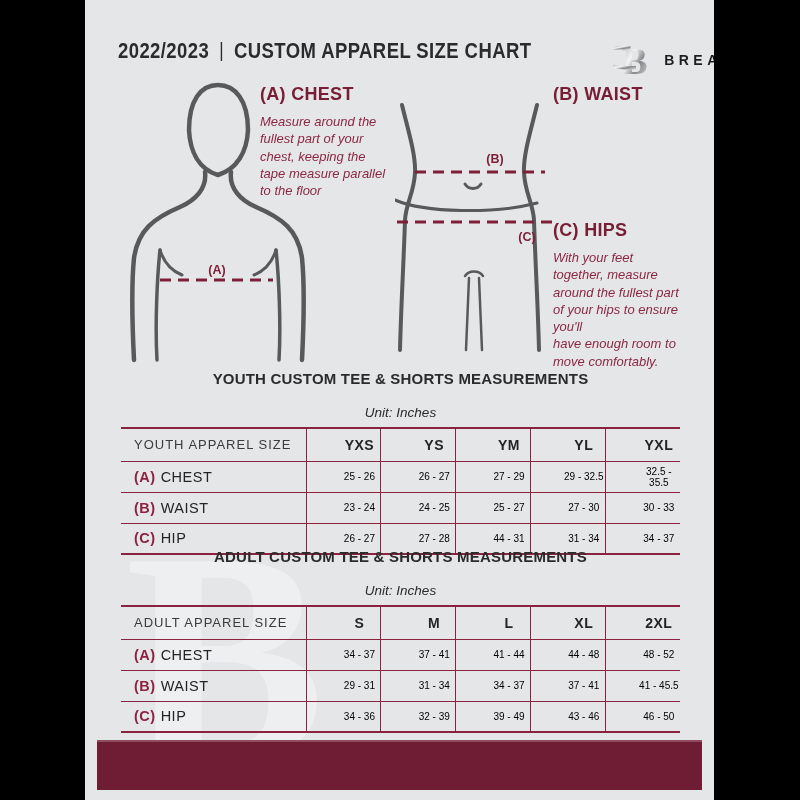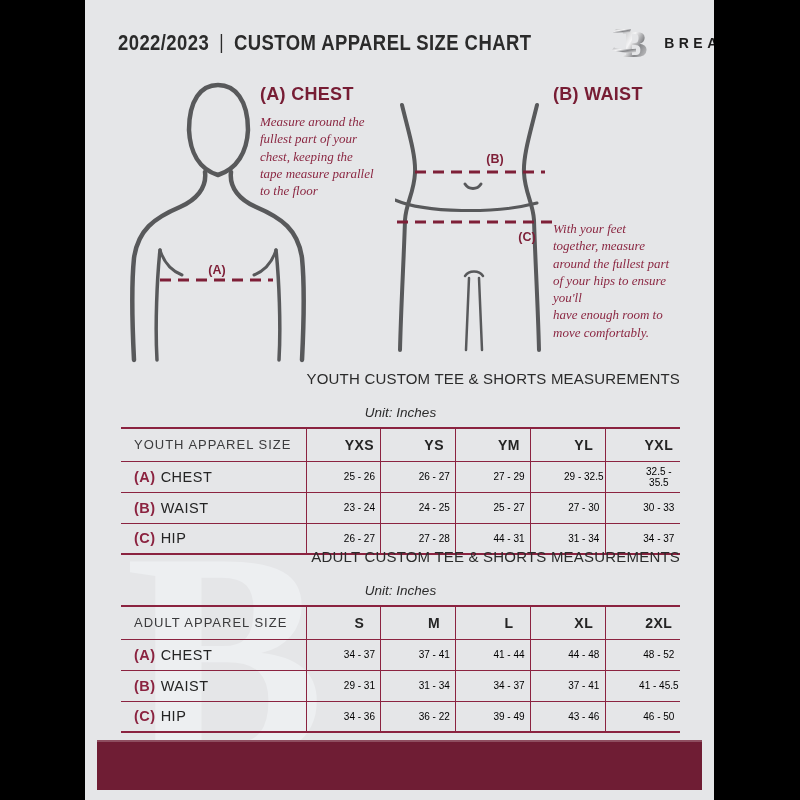--- a/index.html
+++ b/index.html
@@ -9,48 +9,48 @@
   .letterbox.left { left:0; width:85px; }
   .letterbox.right { left:714px; width:86px; }
 
   .doc { position:absolute; left:85px; top:0; width:629px; height:800px; background:#e5e6e8; overflow:hidden; }
 
   .watermark { position:absolute; left:40px; top:540px; z-index:0;
     font-family:"Liberation Serif", serif; font-weight:700; font-size:300px; line-height:0.78;
     color:#edeff1; user-select:none; }
 
   
-  .header { position:absolute; left:33px; top:20px; right:20px; height:46px;
-    display:flex; align-items:center; z-index:2; }
+  .header { position:absolute; left:33px; top:38px; right:20px; height:46px;
+    display:flex; align-items:flex-start; z-index:2; }
   .title-group { display:flex; align-items:baseline; gap:12px; white-space:nowrap;
     transform:scaleX(0.84); transform-origin:left center;
     font-weight:700; font-size:22px; letter-spacing:0.5px; color:#2b2b2b; }
   .title-divider { font-weight:400; font-size:20px; position:relative; top:-1px; }
   .brand { margin-left:auto; display:flex; align-items:center; gap:8px; }
   .brand-text { font-weight:700; font-size:14px; letter-spacing:4.5px; color:#1e1e1e; margin-right:-4.5px; }
 
   
   .fig1 { position:absolute; left:45px; top:78px; z-index:1; }
   .fig2 { position:absolute; left:310px; top:95px; z-index:1; }
   .guide-block { position:absolute; z-index:1; }
   .gb-chest { left:175px; top:84px; width:142px; }
   .gb-waist { left:468px; top:84px; width:152px; }
   .gb-hips  { left:468px; top:220px; width:152px; }
   .guide-heading { margin:0 0 8px; font-size:18px; font-weight:700; letter-spacing:0.3px; color:#771d34; }
-  .guide-body { margin:0; font-size:13px; font-style:italic; color:#8b2742; line-height:1.33; white-space:pre-line;font-family:Liberation Serif, serif; }
+  .guide-body { margin:0; font-size:13px; font-style:italic; color:#8b2742; line-height:1.33; white-space:pre-line; }
 
   .fig-stroke { fill:none; stroke:#58595b; stroke-linecap:round; }
   .dash-line { fill:none; stroke:#7e1f37; stroke-width:3.2; stroke-dasharray:11 7; }
   .fig-label { font-family:"Liberation Sans", sans-serif; font-size:12.5px; font-weight:700; fill:#7e1f37; }
 
   
   .section { position:absolute; left:36px; width:559px; z-index:1; }
   .sec-youth { top:370px; }
   .sec-adult { top:548px; }
-  .sec-title { text-align:right; font-weight:400; font-size:15px; letter-spacing:0.2px; color:#2b2b2b; }
+  .sec-title { text-align:center; font-weight:700; font-size:15px; letter-spacing:0.2px; color:#2b2b2b; }
   .sec-unit  { text-align:center; font-style:italic; font-size:13.5px; color:#2b2b2b; margin-top:18px; }
 
   table.size-table { border-collapse:collapse; width:559px; table-layout:fixed; margin-top:7px;
     border-top:2px solid #8b2340; border-bottom:2px solid #8b2340; }
   .size-table col.c-size { width:185px; }
   .size-table thead tr { height:33px; border-bottom:1.5px solid #8b2340; }
   .size-table tbody tr { height:31px; }
   .size-table tbody tr + tr { border-top:1.5px solid #8b2340; }
   .size-table th, .size-table td { padding:0; vertical-align:middle; }
   .size-table th + th, .size-table td + td { border-left:1.5px solid #8b2340;padding-left:32px; }
@@ -128,20 +128,21 @@
     <p class="guide-body">Measure around the
 fullest part of your
 chest, keeping the
 tape measure parallel
 to the floor</p>
   </div>
   <div class="guide-block gb-waist">
     <p class="guide-heading">(B) WAIST</p>
   </div>
   <div class="guide-block gb-hips">
+    <p class="guide-heading">(C) HIPS</p>
     <p class="guide-body">With your feet
 together, measure
 around the fullest part
 of your hips to ensure
 you'll
 have enough room to
 move comfortably.</p>
   </div>
 
   <div class="section sec-youth">
@@ -230,21 +231,21 @@
           <td class="row-label"><b>(B)</b><span>WAIST</span></td>
           <td class="val">29 - 31</td>
           <td class="val">31 - 34</td>
           <td class="val">34 - 37</td>
           <td class="val">37 - 41</td>
           <td class="val">41 - 45.5</td>
         </tr>
         <tr>
           <td class="row-label"><b>(C)</b><span>HIP</span></td>
           <td class="val">34 - 36</td>
-          <td class="val">36 - 22</td>
+          <td class="val">32 - 39</td>
           <td class="val">39 - 49</td>
           <td class="val">43 - 46</td>
           <td class="val">46 - 50</td>
         </tr>
       </tbody>
     </table>
   </div>
 
   <div class="footer-bar"></div>
 

